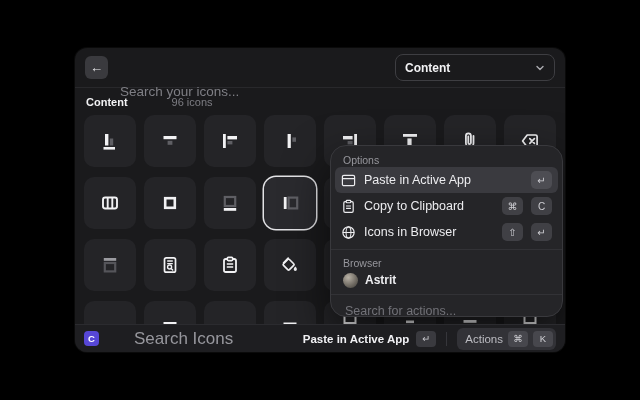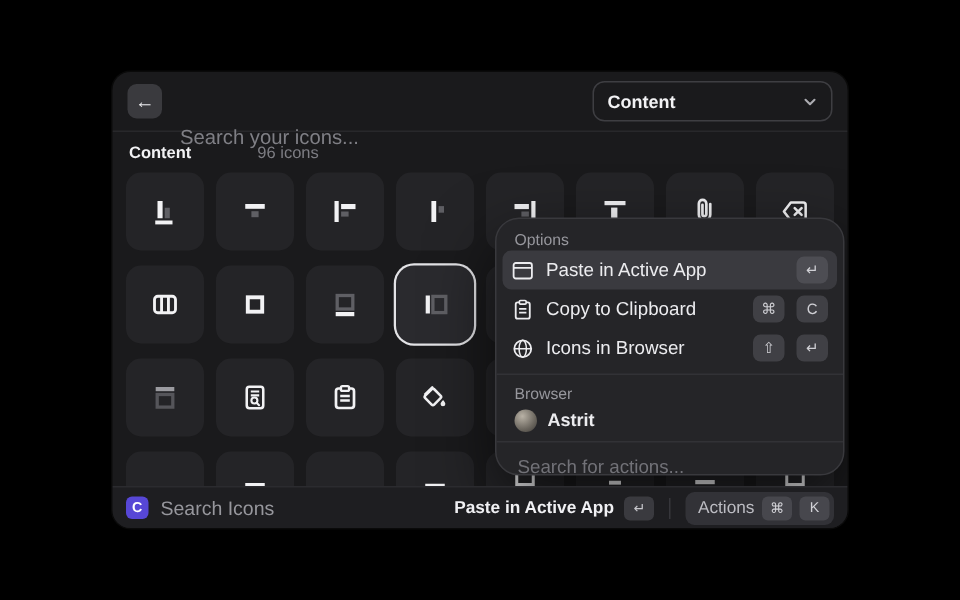--- a/index.html
+++ b/index.html
@@ -82,21 +82,21 @@
   .action-search input::placeholder{color:#727278;}
   
   .footer{
     position:absolute;left:0;right:0;bottom:0;height:27px;background:#1e1e21;
     border-top:1px solid #2b2b2f;display:flex;align-items:center;padding:0 9px;gap:8px;z-index:6;
   }
   .logo{
     width:15px;height:15px;border-radius:4px;background:#5747d6;color:#fff;
     font-size:9.5px;font-weight:bold;display:flex;align-items:center;justify-content:center;
   }
-  .footer-app{color:#97979d;font-size:13px;}
+  .footer-app{color:#97979d;font-size:17px;margin-left:27px;}
   .footer-right{margin-left:auto;display:flex;align-items:center;gap:7px;}
   .footer-primary{color:#f0f0f3;font-size:11.5px;font-weight:bold;}
   .f-badge{
     min-width:12px;height:16px;padding:0 4px;border-radius:4px;background:#3a3a3f;
     color:#c6c6cb;font-size:9.5px;display:flex;align-items:center;justify-content:center;
   }
   .f-sep{width:1px;height:14px;background:#36363b;margin:0 3px;}
   .actions-pill{
     display:flex;align-items:center;gap:5px;background:#323237;border-radius:6px;
     padding:3px 3px 3px 8px;cursor:pointer;

